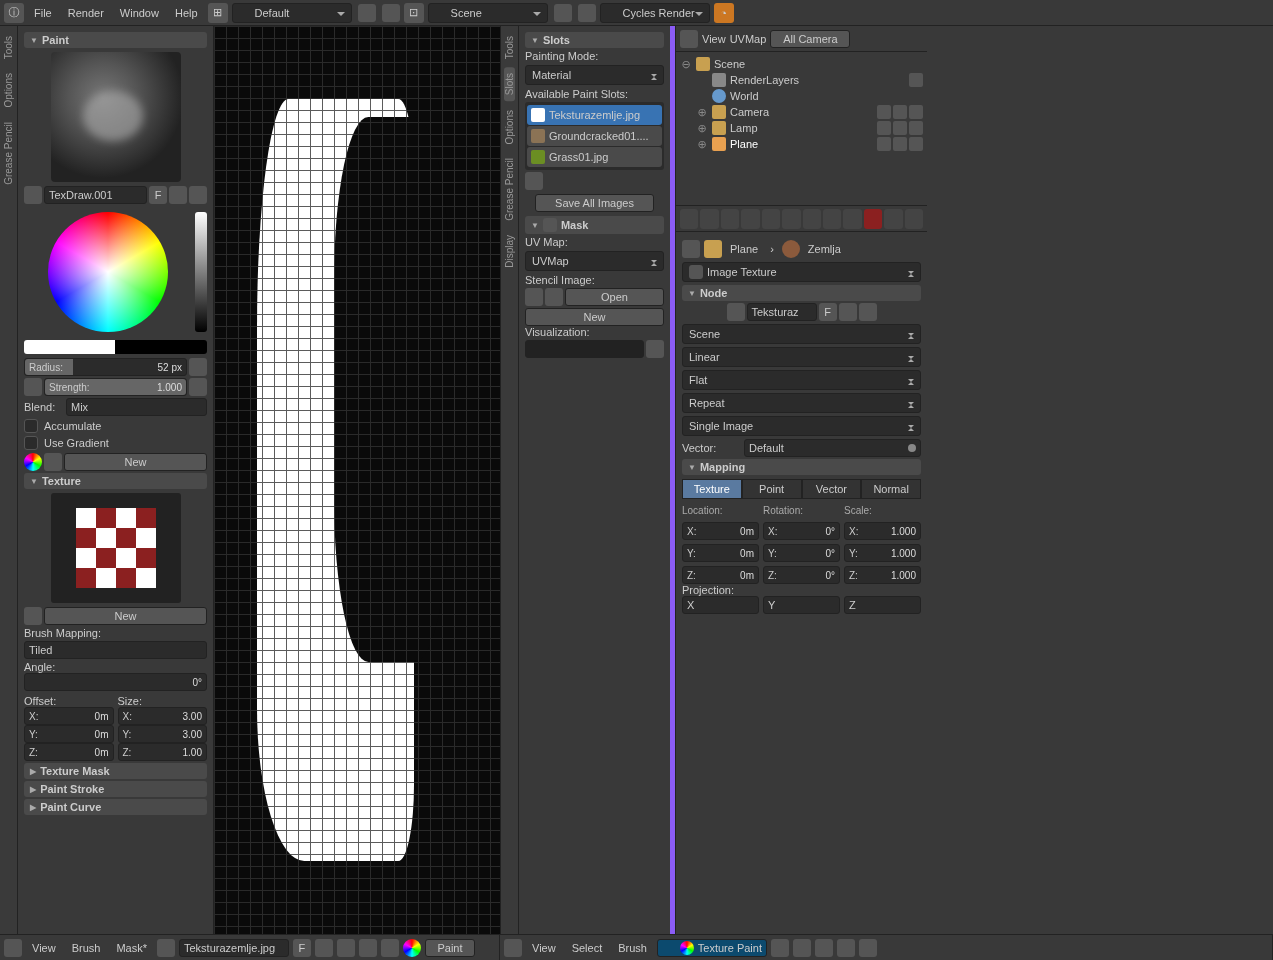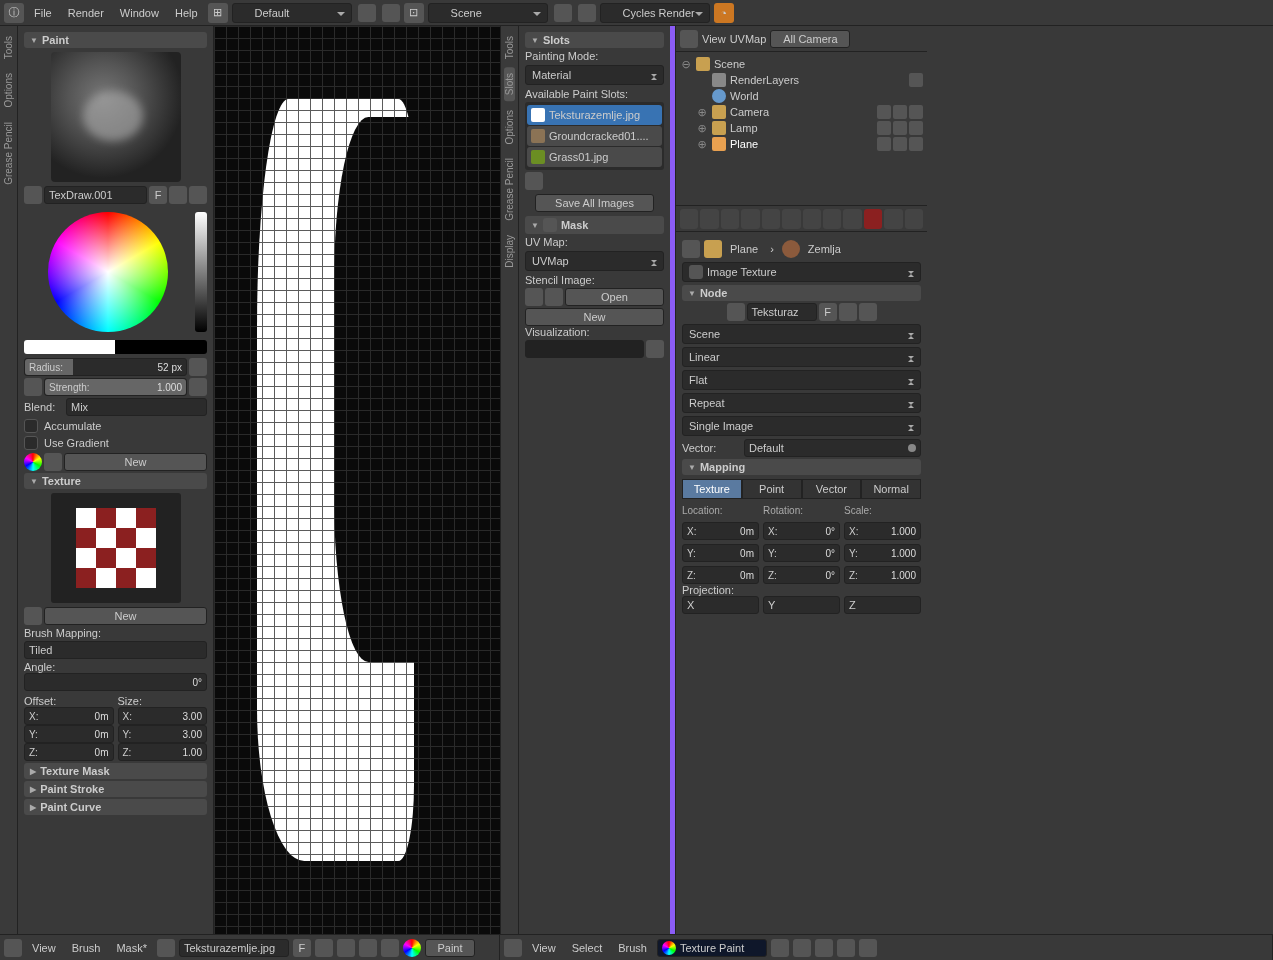--- a/index.html
+++ b/index.html
@@ -513,21 +513,21 @@
     <div class="sq" style="background:conic-gradient(red,yellow,lime,cyan,blue,magenta,red);border-radius:50%"></div>
     <div class="field" style="flex:0 0 50px;justify-content:center;background:#555">
         <span>Paint</span>
       </div>
   </div>
   <div class="footer-seg" style="flex:1">
     <div class="sq"></div>
     <span class="menu">View</span>
     <span class="menu">Select</span>
     <span class="menu">Brush</span>
-    <div class="field" style="flex:0 0 110px;background:#0f172a;justify-content:flex-start;gap:4px">
+    <div class="field" style="flex:0 0 110px;background:#0c4a6e;justify-content:flex-end;gap:4px">
         <span style="width:14px;height:14px;background:conic-gradient(red,yellow,lime,cyan,blue,magenta,red);border-radius:50%"></span>
         <span>Texture Paint</span>
       </div>
     <div class="sq"></div>
     <div class="sq"></div>
     <div class="sq"></div>
     <div class="sq"></div>
     <div class="sq"></div>
   </div>
 </div>

